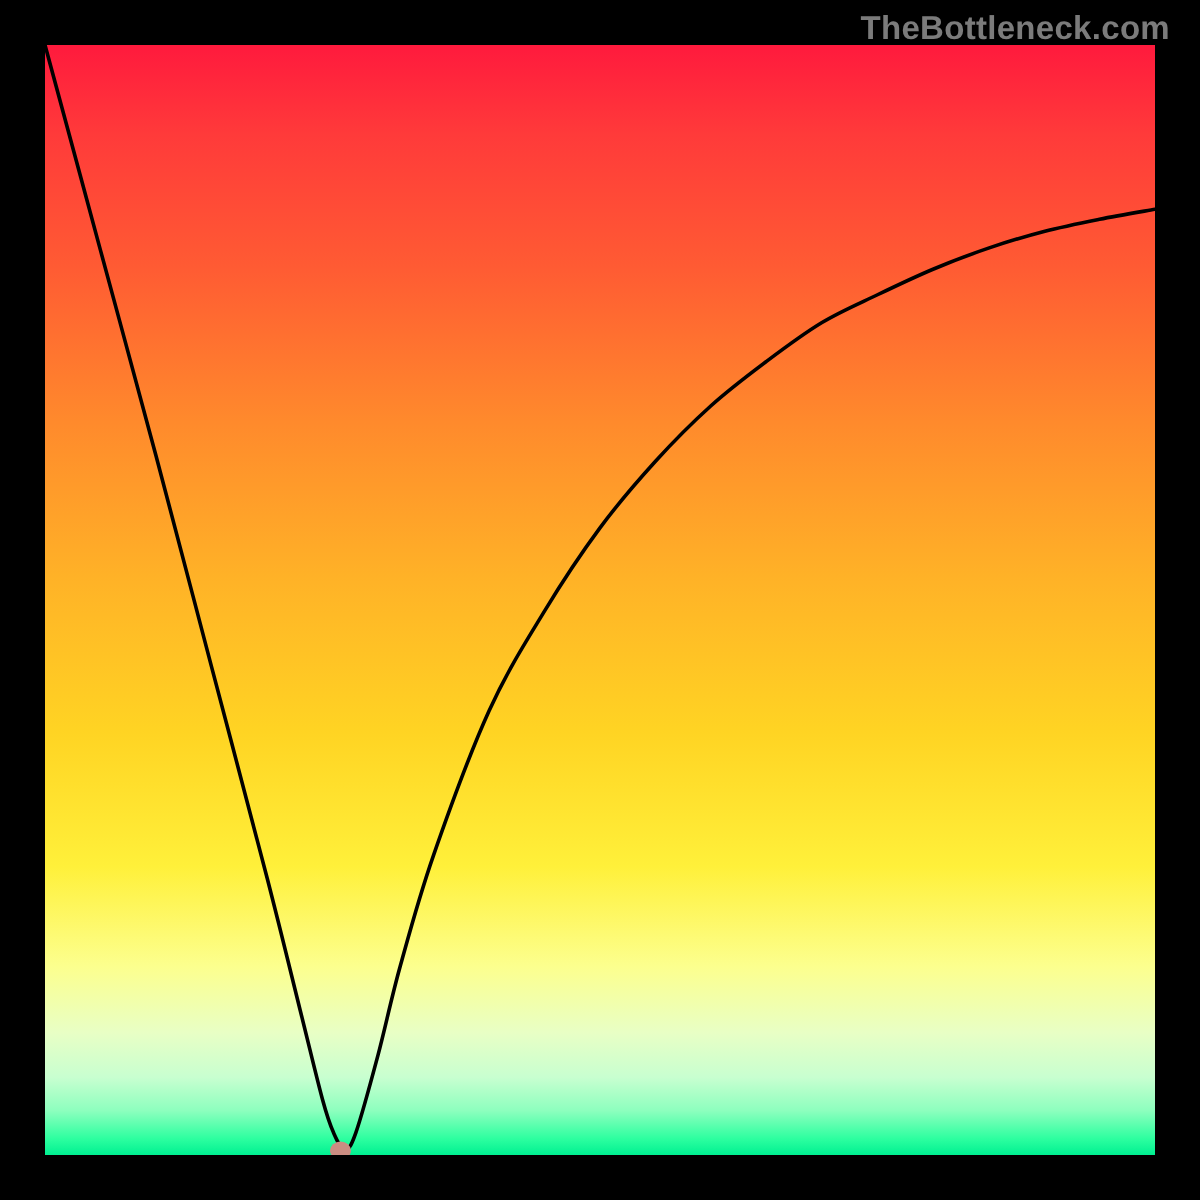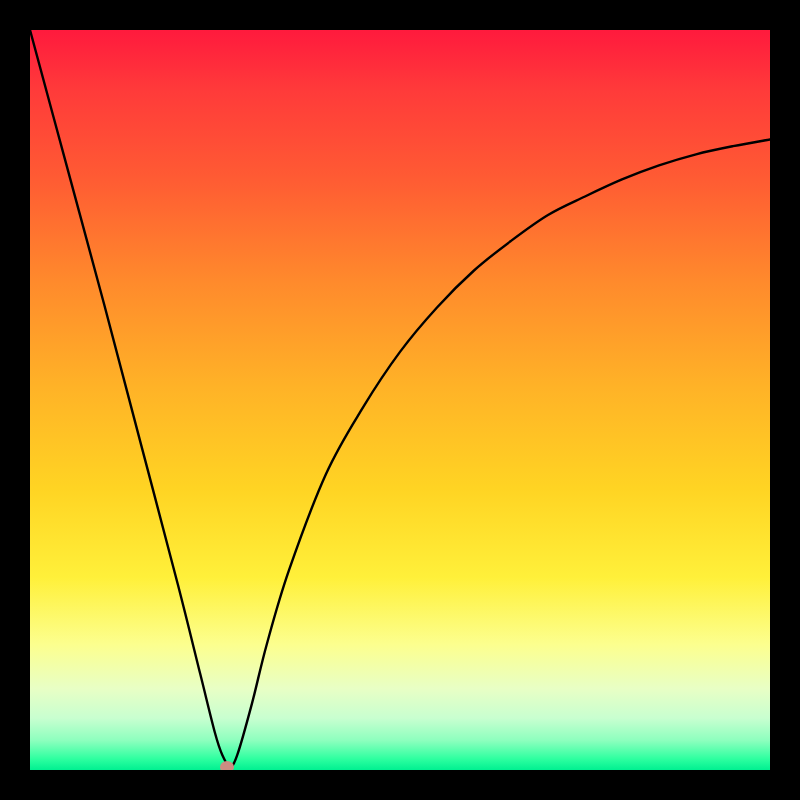--- a/index.html
+++ b/index.html
@@ -56,20 +56,21 @@
     height: 12px;
     background: #cb8d82;
     border-radius: 50%;
     transform: translate(-50%, -50%);
   }
 </style>
 </head>
 <body>
 
 <div class="container">
+  <div class="watermark">TheBottleneck.com</div>
   <div class="plot-area">
     <div class="gradient"></div>
     <svg class="curve" viewBox="0 0 740 740" preserveAspectRatio="none">
       <path id="curve-path" fill="none" stroke="#000" stroke-width="2.4" stroke-linejoin="round" stroke-linecap="round" d="M 0.00 0.00 C 6.17 22.82, 24.67 91.27, 37.00 136.90 C 49.33 182.53, 61.67 227.55, 74.00 273.80 C 86.33 320.05, 98.67 367.53, 111.00 414.40 C 123.33 461.27, 138.13 516.77, 148.00 555.00 C 157.87 593.23, 164.03 619.13, 170.20 643.80 C 176.37 668.47, 181.30 689.43, 185.00 703.00 C 188.70 716.57, 189.93 719.65, 192.40 725.20 C 194.87 730.75, 197.33 736.30, 199.80 736.30 C 202.27 736.30, 203.50 735.68, 207.20 725.20 C 210.90 714.72, 217.07 691.90, 222.00 673.40 C 226.93 654.90, 230.63 636.40, 236.80 614.20 C 242.97 592.00, 249.13 568.57, 259.00 540.20 C 268.87 511.83, 283.67 471.13, 296.00 444.00 C 308.33 416.87, 320.67 397.75, 333.00 377.40 C 345.33 357.05, 357.67 338.55, 370.00 321.90 C 382.33 305.25, 394.67 291.07, 407.00 277.50 C 419.33 263.93, 431.67 251.60, 444.00 240.50 C 456.33 229.40, 468.67 220.15, 481.00 210.90 C 493.33 201.65, 505.67 192.40, 518.00 185.00 C 530.33 177.60, 542.67 172.42, 555.00 166.50 C 567.33 160.58, 579.67 154.66, 592.00 149.48 C 604.33 144.30, 616.67 139.61, 629.00 135.42 C 641.33 131.23, 653.67 127.53, 666.00 124.32 C 678.33 121.11, 690.67 118.65, 703.00 116.18 C 715.33 113.71, 733.83 110.63, 740.00 109.52"></path>
     </svg>
     <div id="marker-dot" class="dot" style="left: 196.84px; top: 737.04px; background: rgb(203, 141, 130);"></div>
   </div>
 </div>
 
 </body></html>

